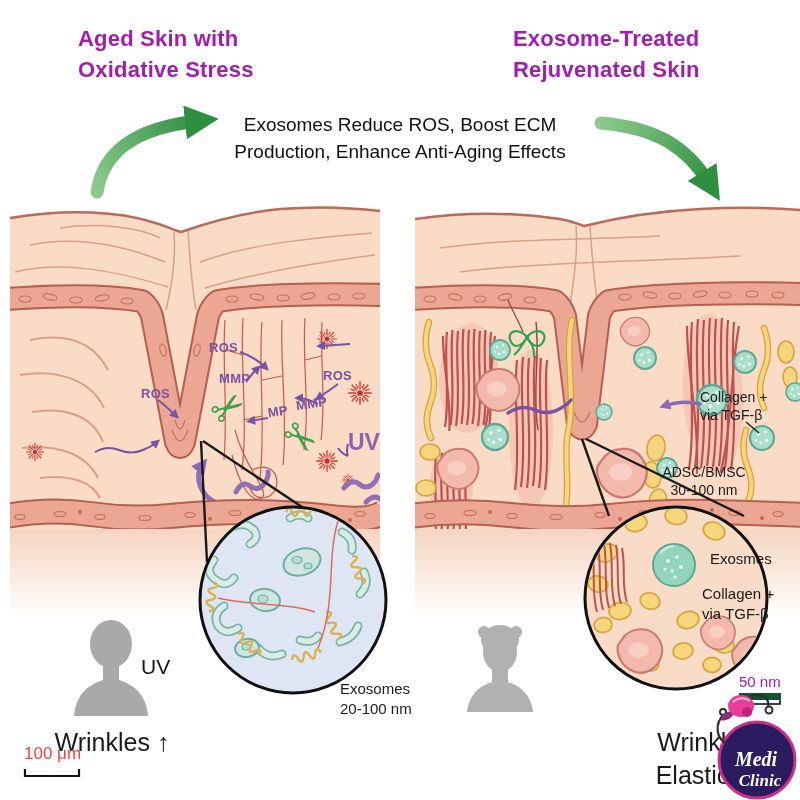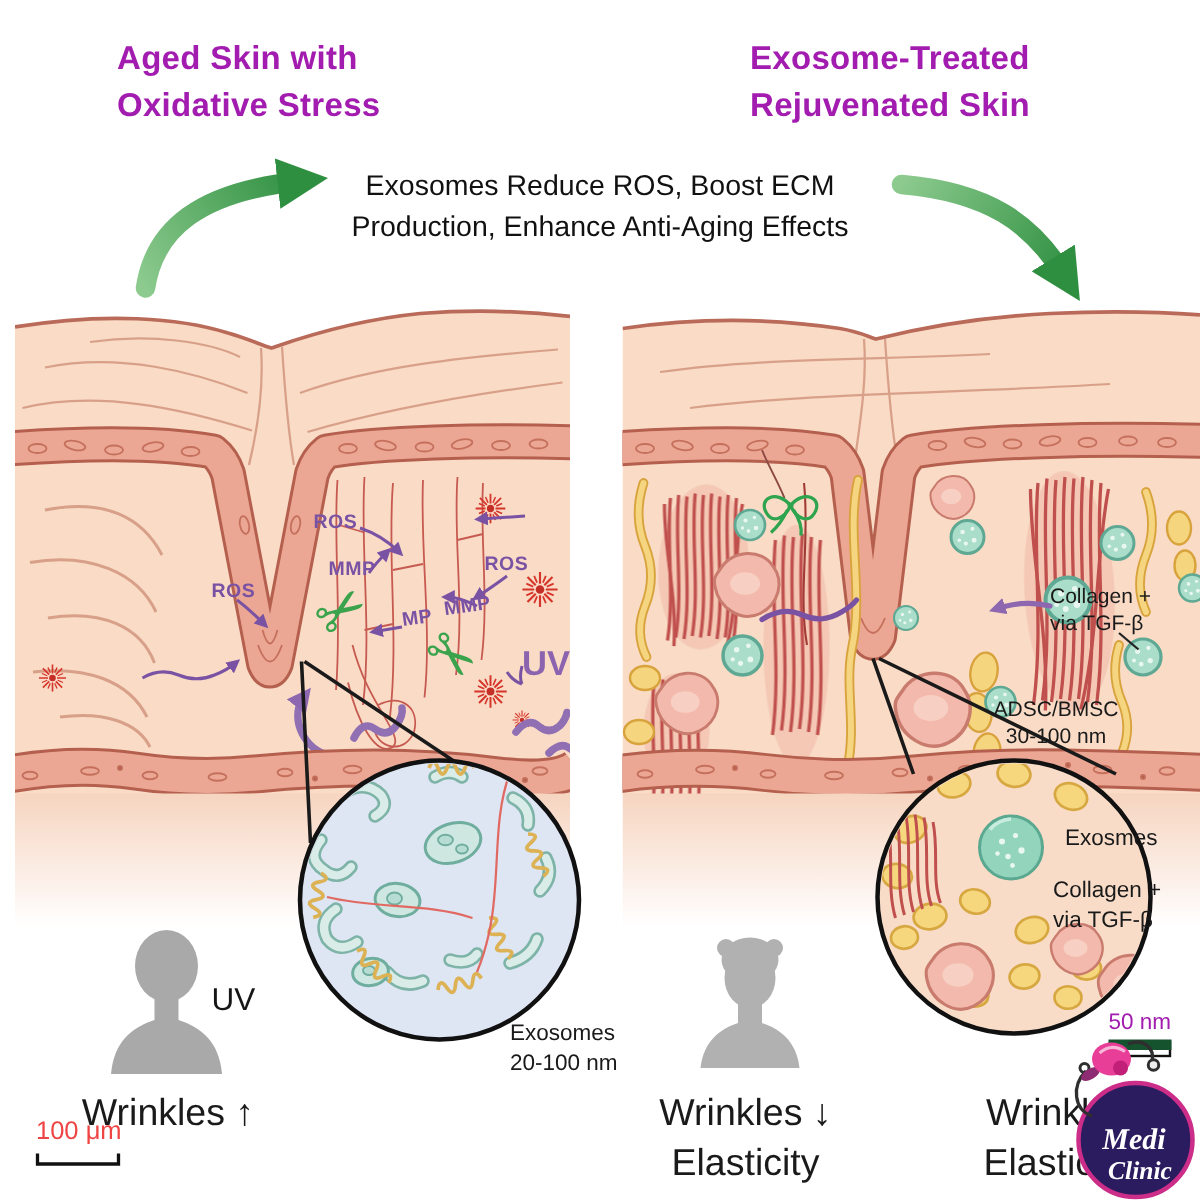--- a/index.html
+++ b/index.html
@@ -450,21 +450,21 @@
   <ellipse cx="500" cy="652" rx="17" ry="20"></ellipse>
   <path d="M492,662 L492,684 L508,684 L508,662 Z"></path>
   <path d="M467,712 C469,694 480,686 492,682 L508,682 C520,686 531,694 533,712 Z"></path>
 </g>
 <path d="M25,769 L25,776 L79,776 L79,769" fill="none" stroke="#111" stroke-width="2.2"></path>
 <rect x="740" y="695" width="40" height="9" fill="#fff" stroke="#111" stroke-width="1.6"></rect>
 </svg>
 
 <div class="lbl title" style="left:78px;top:24px;width:200px;">Aged Skin with
 Oxidative Stress</div>
-<div class="lbl title" style="left:500px;top:24px;width:200px;">Exosome-Treated
+<div class="lbl title" style="left:513px;top:24px;width:200px;">Exosome-Treated
 Rejuvenated Skin</div>
 <div class="lbl caption" style="left:200px;top:112px;width:400px;">Exosomes Reduce ROS, Boost ECM
 Production, Enhance Anti-Aging Effects</div>
 
 <div class="lbl purple" style="left:209px;top:340px;">ROS</div>
 <div class="lbl purple" style="left:219px;top:371px;">MMP</div>
 <div class="lbl purple" style="left:141px;top:386px;">ROS</div>
 <div class="lbl purple rot" style="left:268px;top:404px;">MP</div>
 <div class="lbl purple rot" style="left:296px;top:396px;">MMP</div>
 <div class="lbl purple" style="left:323px;top:368px;">ROS</div>
@@ -477,22 +477,20 @@
 <div class="lbl note" style="left:661px;top:464px;width:86px;text-align:center;">ADSC/BMSC
 30-100 nm</div>
 <div class="lbl inset-lbl" style="left:710px;top:549px;">Exosmes</div>
 <div class="lbl inset-lbl" style="left:702px;top:584px;">Collagen +
 via TGF-β</div>
 <div class="lbl scale50" style="left:739px;top:672px;">50 nm</div>
 
 <div class="lbl" style="left:141px;top:653px;font-size:21px;">UV</div>
 <div class="lbl foot" style="left:52px;top:726px;width:120px;">Wrinkles ↑</div>
 <div class="lbl scaletxt" style="left:24px;top:743px;">100 μm</div>
-<div class="lbl foot" style="left:437px;top:726px;width:120px;">Wrinkles ↓
-Elasticity</div>
 <div class="lbl foot" style="left:645px;top:726px;width:120px;">Wrinkles
 Elasticity</div>
 
 <svg id="logo" width="100" height="110" viewBox="0 0 100 110">
   <circle cx="57" cy="70" r="38" fill="#2b1b5f" stroke="#cb2d88" stroke-width="3"></circle>
   <g>
     <path d="M24,24 C14,34 16,50 28,54" fill="none" stroke="#2f2f2f" stroke-width="2.2"></path>
     <circle cx="23" cy="22" r="3" fill="none" stroke="#2f2f2f" stroke-width="2"></circle>
     <path d="M52,6 C62,2 70,8 68,18" fill="none" stroke="#2f2f2f" stroke-width="2.2"></path>
     <circle cx="69" cy="20" r="3.5" fill="#eee" stroke="#2f2f2f" stroke-width="2"></circle>

